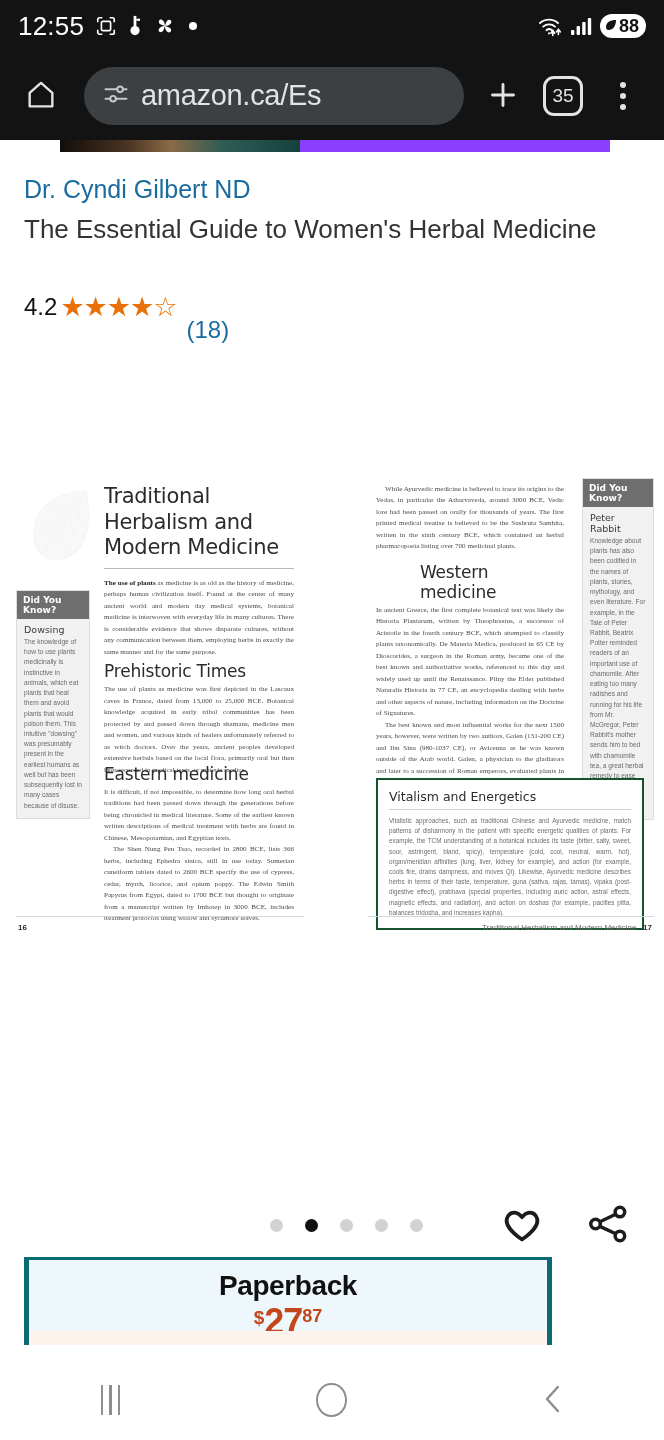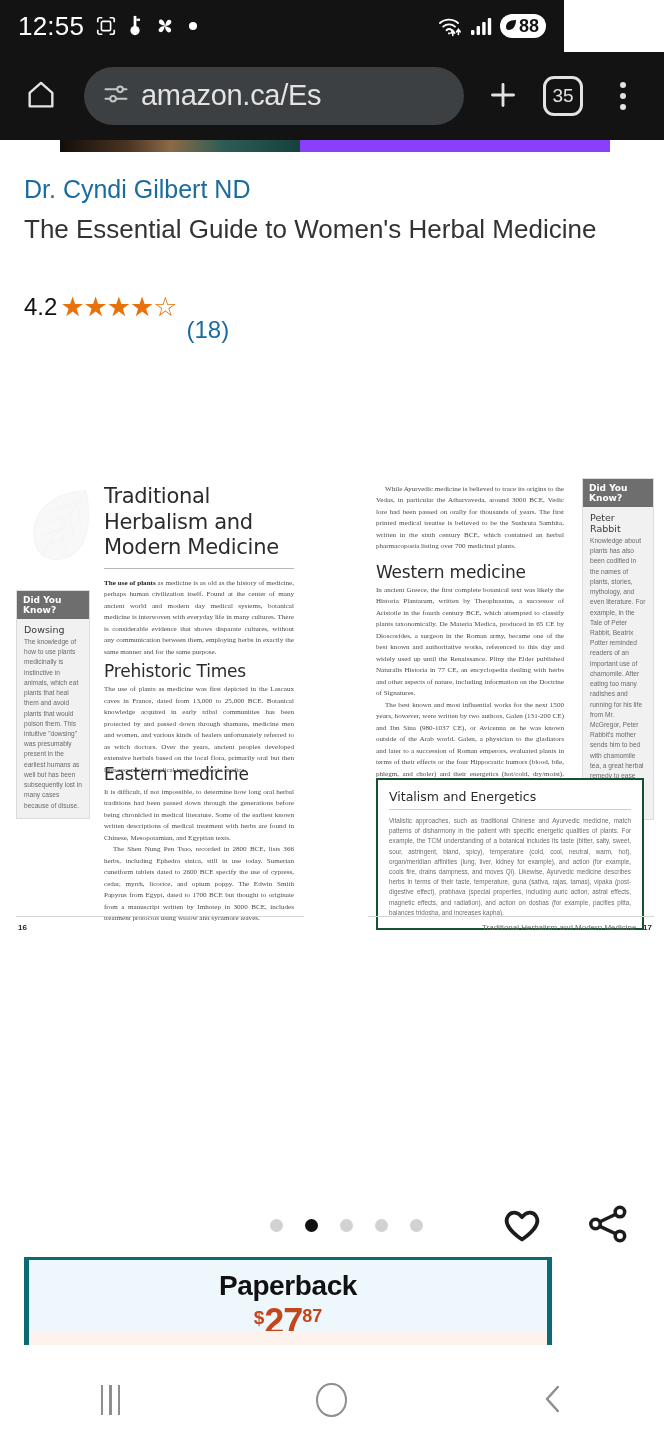--- a/index.html
+++ b/index.html
@@ -6,21 +6,21 @@
   html, body {
     width: 664px; height: 1440px;
     background: #ffffff;
     font-family: "Liberation Sans", sans-serif;
     overflow: hidden;
   }
   .screen { position: relative; width: 664px; height: 1440px; background: #ffffff; }
 
   
   .status-bar {
-    position: absolute; top: 0; left: 0; width: 564px; height: 52px;
+    position: absolute; top: 0; left: 0; width: 664px; height: 52px;
     background: #131314; color: #ffffff;
     display: flex; align-items: center; justify-content: space-between;
     padding: 0 18px;
   }
   .status-left { display: flex; align-items: center; gap: 11px; }
   .status-clock { font-size: 26px; font-weight: 400; letter-spacing: 0.2px; line-height: 1; }
   .status-right { display: flex; align-items: center; gap: 7px; }
   .sb-icon { display: inline-flex; align-items: center; justify-content: center; }
   .battery-pill {
     display: inline-flex; align-items: center; gap: 1px;
@@ -317,21 +317,21 @@
 
         <div class="page-rule"></div>
         <div class="folio" style="left:2px;">
           <span class="num">16</span>
         </div>
       </div>
 
       <div class="leaf-page right">
         <div style="position:absolute;left:8px;top:6px;width:188px;">
           <div class="bk-body" style="text-indent:9px;">While Ayurvedic medicine is believed to trace its origins to the Vedas, in particular the Atharvaveda, around 3000 BCE, Vedic lore had been passed on orally for thousands of years. The first printed medical treatise is believed to be the Sushruta Samhita, written in the sixth century BCE, which contained an herbal pharmacopoeia listing over 700 medicinal plants.</div>
-          <div class="bk-h2" style="margin-top:9px;">Western medicine</div>
+          <div class="bk-h2" style="margin-top:9px;margin-left:44px;">Western medicine</div>
           <div class="bk-body" style="margin-top:3px;">In ancient Greece, the first complete botanical text was likely the Historia Plantarum, written by Theophrastus, a successor of Aristotle in the fourth century BCE, which attempted to classify plants taxonomically. De Materia Medica, produced in 65 CE by Dioscorides, a surgeon in the Roman army, became one of the best known and authoritative works, referenced to this day and widely used up until the Renaissance. Pliny the Elder published Naturalis Historia in 77 CE, an encyclopedia dealing with herbs and other aspects of nature, including information on the Doctrine of Signatures.</div>
           <div class="bk-body" style="text-indent:9px;">The best known and most influential works for the next 1500 years, however, were written by two authors, Galen (131-200 CE) and Ibn Sina (980-1037 CE), or Avicenna as he was known outside of the Arab world. Galen, a physician to the gladiators and later to a succession of Roman emperors, evaluated plants in terms of their effects or the four Hippocratic humors (blood, bile, phlegm, and choler) and their energetics (hot/cold, dry/moist), creating more mathematical classifications of herbs. His alchemical approach, as well as his preference for complex preparations over simple infusions of two or three herbs, marked the</div>
         </div>
 
         <div class="sidebar-box" style="position:absolute;right:0;top:0;width:72px;">
           <div class="sidebar-head">Did You Know?</div>
           <div class="sidebar-title">Peter Rabbit</div>
           <div class="sidebar-text">Knowledge about plants has also been codified in the names of plants, stories, mythology, and even literature. For example, in the Tale of Peter Rabbit, Beatrix Potter reminded readers of an important use of chamomile. After eating too many radishes and running for his life from Mr. McGregor, Peter Rabbit's mother sends him to bed with chamomile tea, a great herbal remedy to ease digestive upset and gently calm the nerves.</div>
         </div>
 

